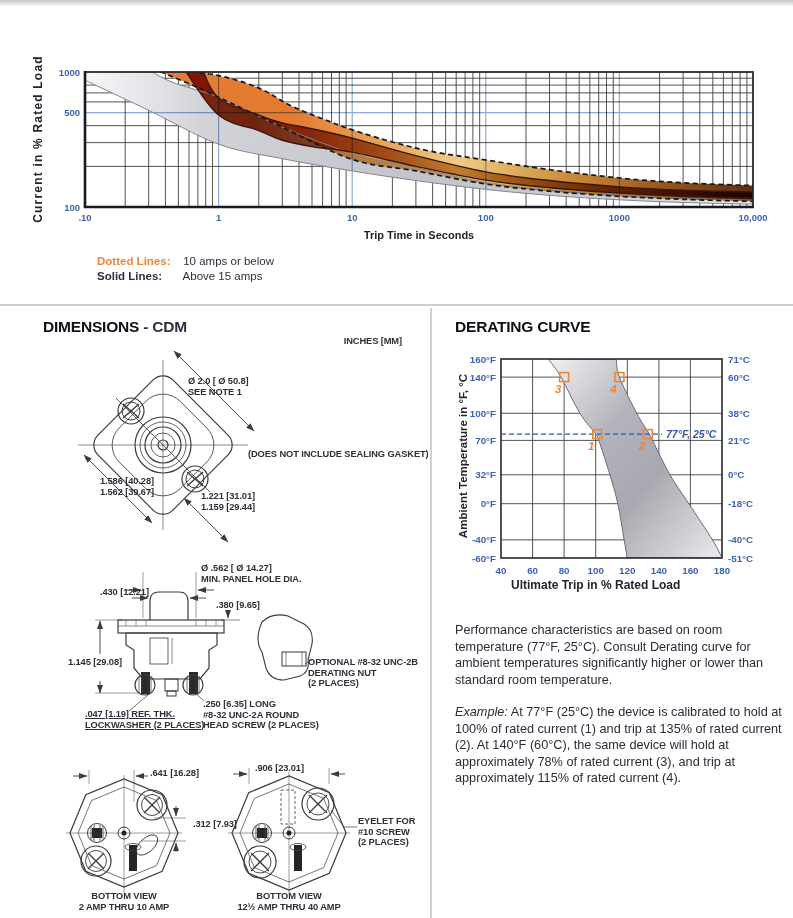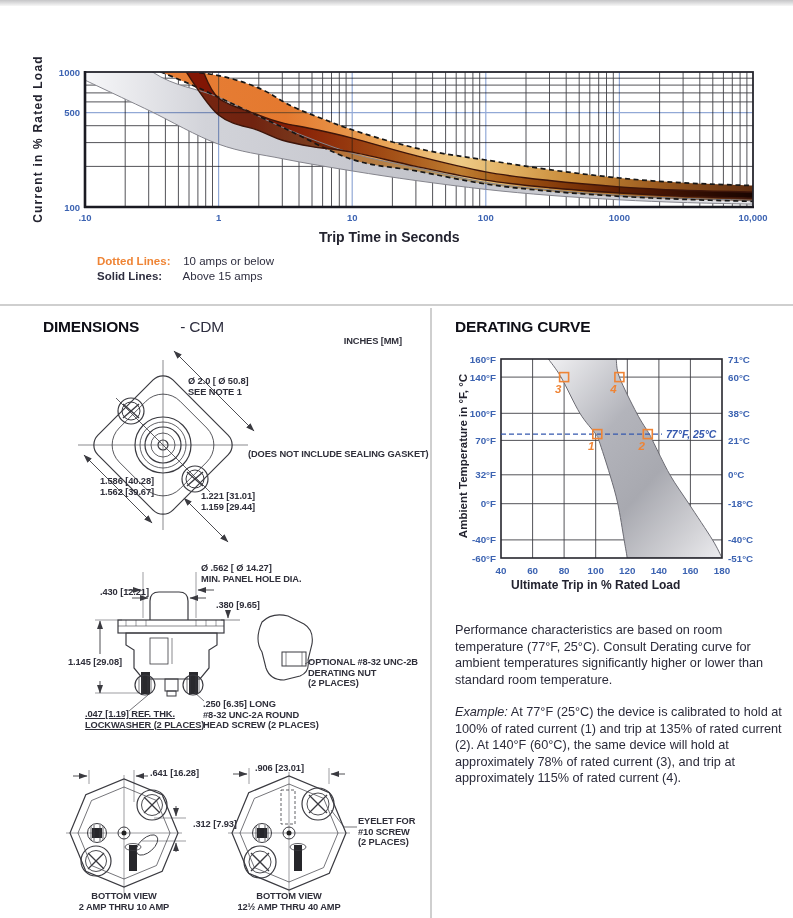--- a/index.html
+++ b/index.html
@@ -5,31 +5,31 @@
   html,body{margin:0;padding:0;background:#fff;}
   .page{position:relative;width:793px;height:918px;background:#ffffff;overflow:hidden;
         font-family:"Liberation Sans",sans-serif;color:#2b2b3a;}
   .top-edge{position:absolute;top:0;left:0;right:0;height:6px;
         background:linear-gradient(#c5c5c7,#f7f7f7);}
   .trip-title{position:absolute;left:43px;top:34px;font-size:14px;color:#2e2e3f;letter-spacing:-0.2px;}
   .b{font-weight:bold;color:#0e0e16;}
   .rot{transform:rotate(-90deg);text-align:center;}
   .ylab-trip{position:absolute;left:-47px;top:132px;width:170px;font-size:12px;font-weight:600;
         letter-spacing:1.2px;color:#23232f;}
-  .xlab-trip{position:absolute;left:319px;top:229px;width:200px;
-        font-size:14px;font-weight:600;color:#23232f;}
+  .xlab-trip{position:absolute;left:319px;top:229px;width:200px;text-align:center;
+        font-size:11px;font-weight:600;color:#23232f;}
   .legend-row{position:absolute;font-size:11.5px;white-space:nowrap;}
   .lg-label{display:inline-block;width:83px;font-weight:bold;}
   .lg-orange{color:#ef8435;}
   .lg-dark{color:#2e2e3f;}
   .lg-val{color:#2e2e3f;}
   .hr{position:absolute;left:0;top:304px;width:793px;height:2px;background:#cfcfcf;}
   .vr{position:absolute;left:430px;top:308px;width:2px;height:610px;background:#cfcfcf;}
   .sec-h{position:absolute;font-size:15.5px;font-weight:bold;color:#0e0e16;letter-spacing:-0.2px;}
-  .sec-rest{font-weight:normal;color:#2e2e3f;margin-left:37px;}
+  .sec-rest{font-weight:bold;color:#2e2e3f;}
   .ylab-der{position:absolute;left:363px;top:450px;width:200px;font-size:11.5px;font-weight:600;color:#23232f;}
   .xlab-der{position:absolute;left:511px;top:578px;width:200px;text-align:left;
         font-size:12px;font-weight:bold;color:#23232f;}
   .para{position:absolute;left:455px;width:330px;font-size:12.7px;line-height:16.6px;color:#2b2b3a;}
   .p1{top:622px;}
   .p2{top:704px;}
   .i{font-style:italic;}
   .dim-label{position:absolute;font-size:9.3px;font-weight:bold;color:#2f2f3a;
         line-height:10.6px;white-space:nowrap;letter-spacing:-0.1px;}
   .dim-label.center{transform:translateX(-50%);text-align:center;}

